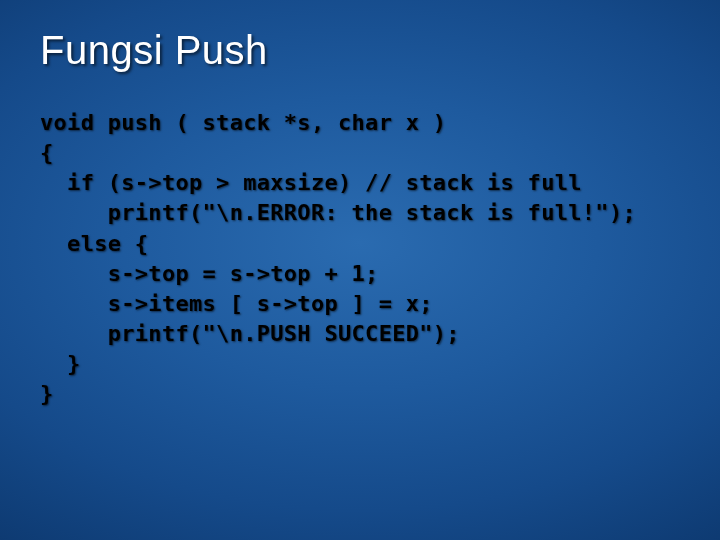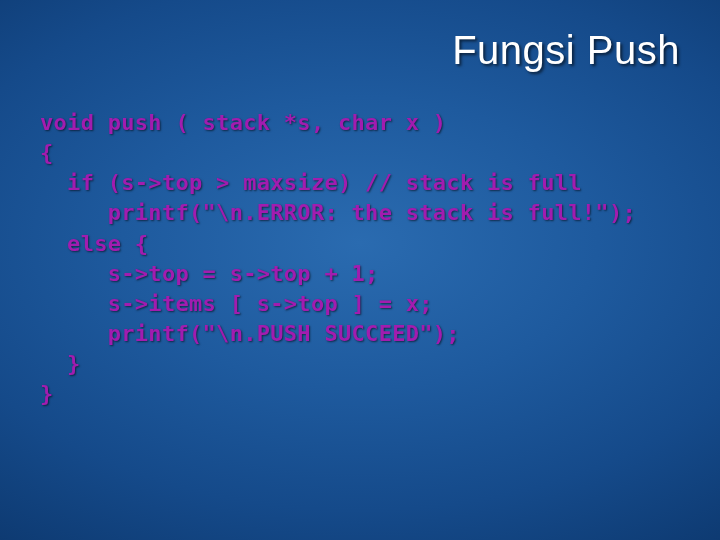--- a/index.html
+++ b/index.html
@@ -11,35 +11,35 @@
       color: #ffffff;
       overflow: hidden;
       position: relative;
     }
     .slide {
       width: 100%;
       height: 100%;
       padding: 28px 40px 40px 40px;
     }
     .title {
-      text-align: right;
+      text-align: left;
       font-size: 40px;
       font-weight: normal;
       color: #ffffff;
       text-shadow: 2px 2px 3px rgba(0,0,0,0.6);
       margin-bottom: 36px;
       letter-spacing: 0.5px;
     }
     .code-block {
       font-family: "Courier New", Courier, monospace;
       font-size: 22px;
       font-weight: bold;
       line-height: 1.28;
       white-space: pre;
-      color: #a21caf;
+      color: #000000;
       text-shadow: 1px 1px 2px rgba(0,0,0,0.55);
       letter-spacing: 0.3px;
     }
   </style>
 </head>
 <body>
 
 <div class="slide">
   <h1 class="title">Fungsi Push</h1>
   <pre class="code-block"><code id="code-content">void push ( stack *s, char x )

